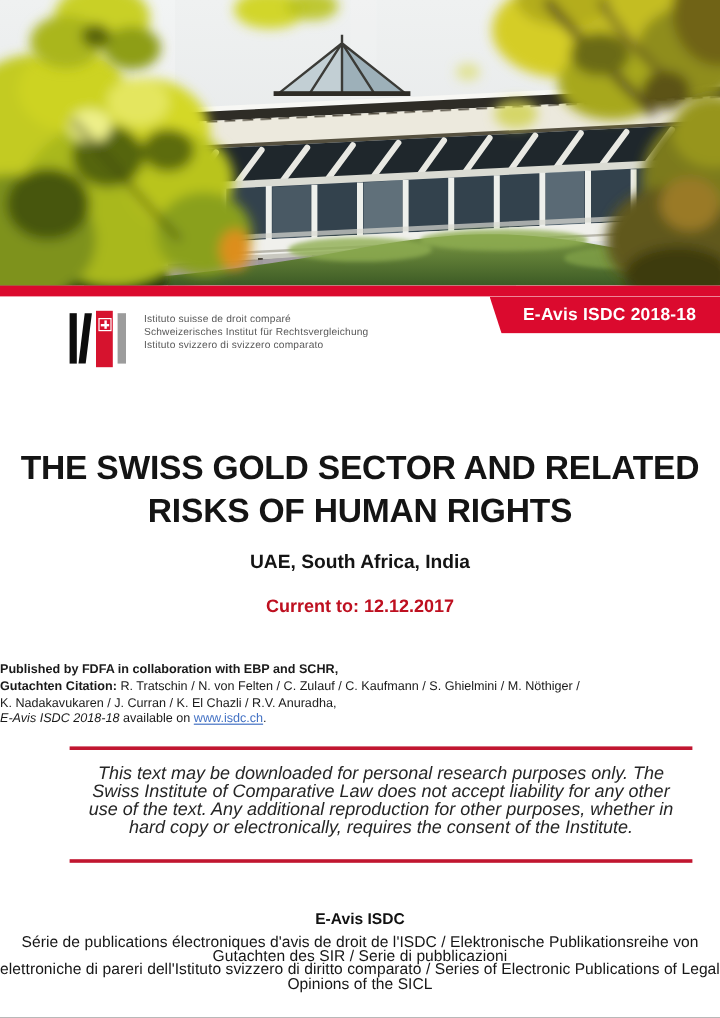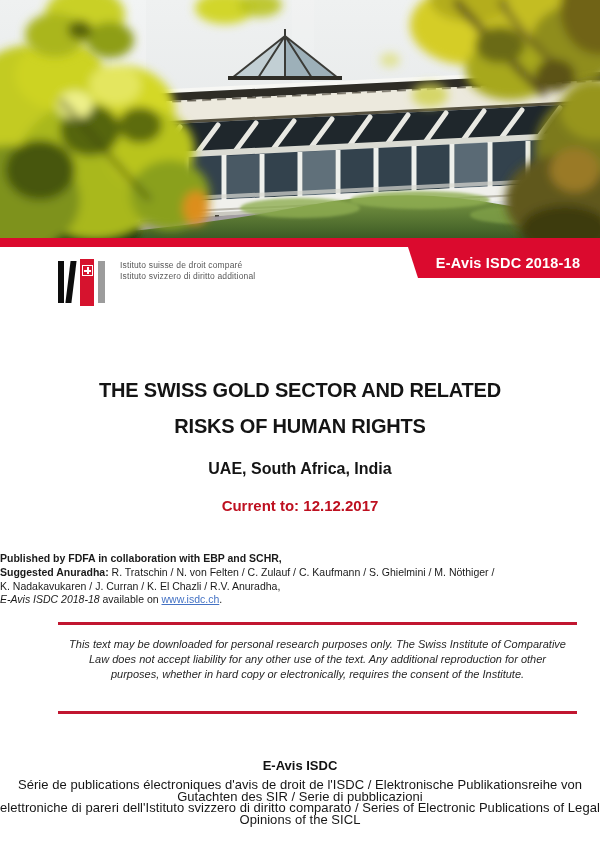--- a/index.html
+++ b/index.html
@@ -34,35 +34,35 @@
   .bar.b2{left:10px;top:2px;width:6px;height:42px;background:#0d0d0d;transform:skewX(-7deg);}
   .bar.b3{left:22px;top:0;width:14px;height:47px;background:#D6132E;}
   .bar.b4{left:40px;top:2px;width:7px;height:42px;background:#9c9c9c;}
   .cross-box{position:absolute;left:2px;top:6px;width:9px;height:9px;border:1px solid #fff;}
   .cross-v{position:absolute;left:3.5px;top:1px;width:2px;height:7px;background:#fff;}
   .cross-h{position:absolute;left:1px;top:3.5px;width:7px;height:2px;background:#fff;}
   .logo-text{margin-left:12px;padding-top:1px;}
   .logo-text div{font-size:8.5px;line-height:10.9px;color:#585858;letter-spacing:.15px;}
   
   .title-block{position:absolute;top:372px;left:0;width:600px;text-align:center;}
-  .title-line{font-size:20px;font-weight:bold;line-height:36px;color:#141414;letter-spacing:-.2px;}
+  .title-line{font-size:28px;font-weight:bold;line-height:36px;color:#141414;letter-spacing:-.2px;}
   .subtitle{margin-top:16px;font-size:16px;font-weight:bold;color:#141414;}
   .current-to{margin-top:19px;font-size:15px;font-weight:bold;color:var(--dark-red-text);}
   
   .citation{position:absolute;top:552px;left:0;width:600px;text-align:left;
     font-size:10.5px;line-height:13.8px;color:#1a1a1a;}
   .citation .bold{font-weight:bold;}
   .citation .ital{font-style:italic;}
   .citation a{color:var(--link-blue);text-decoration:underline;cursor:pointer;}
   
   .disclaimer{
     position:absolute;top:622px;left:58px;width:519px;
     border-top:3px solid var(--rule-red);border-bottom:3px solid var(--rule-red);
-    padding:12px 10px 29px 10px;box-sizing:border-box;
-    font-style:italic;font-size:11px;line-height:15px;text-align:center;color:#262626;
+    padding:12px 10px 19px 10px;box-sizing:border-box;
+    font-style:italic;font-size:15px;line-height:15px;text-align:center;color:#262626;
   }
   
   .footer{position:absolute;top:758px;left:0;width:600px;text-align:center;}
   .footer-title{font-size:13px;font-weight:bold;color:#111;margin-bottom:6px;}
   .footer-line{font-size:13px;line-height:11.6px;color:#161616;letter-spacing:.05px;}
 </style>
 </head>
 <body>
 
 <div class="page">
@@ -221,35 +221,36 @@
       <div class="bar b3">
         <div class="cross-box">
           <div class="cross-v"></div>
           <div class="cross-h"></div>
         </div>
       </div>
       <div class="bar b4"></div>
     </div>
     <div class="logo-text">
       <div>Istituto suisse de droit comparé</div>
-      <div>Istituto svizzero di diritto additional</div>
+      <div>Schweizerisches Institut für Rechtsvergleichung</div>
+      <div>Istituto svizzero di svizzero comparato</div>
     </div>
   </div>
 
   <div class="title-block">
     <div class="title-line">THE SWISS GOLD SECTOR AND RELATED</div>
     <div class="title-line">RISKS OF HUMAN RIGHTS</div>
     <div class="subtitle">UAE, South Africa, India</div>
     <div class="current-to">Current to: 12.12.2017</div>
   </div>
 
   <div class="citation">
     <div class="bold">Published by FDFA in collaboration with EBP and SCHR,</div>
     <div>
-      <span class="bold">Suggested Anuradha:</span><span> R. Tratschin / N. von Felten / C. Zulauf / C. Kaufmann / S. Ghielmini / M. Nöthiger /</span>
+      <span class="bold">Gutachten Citation:</span><span> R. Tratschin / N. von Felten / C. Zulauf / C. Kaufmann / S. Ghielmini / M. Nöthiger /</span>
     </div>
     <div>K. Nadakavukaren / J. Curran / K. El Chazli / R.V. Anuradha,</div>
     <div>
       <span class="ital">E-Avis ISDC 2018-18</span><span> available on </span><a href="#">www.isdc.ch</a><span>.</span>
     </div>
   </div>
 
   <div class="disclaimer">This text may be downloaded for personal research purposes only. The Swiss Institute of Comparative Law does not accept liability for any other use of the text. Any additional reproduction for other purposes, whether in hard copy or electronically, requires the consent of the Institute.</div>
 
   <div class="footer">

